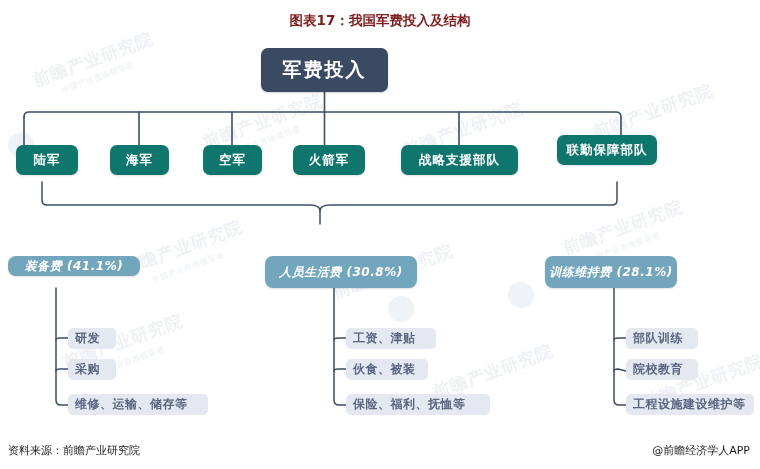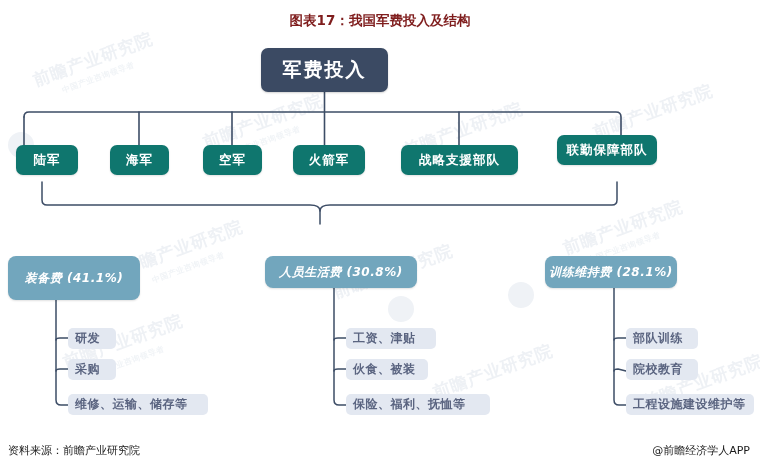--- a/index.html
+++ b/index.html
@@ -204,21 +204,21 @@
 
 <div class="node node-root" style="left:261px; top:48px; width:127px; height:44px;">军费投入</div>
 
 <div class="node node-branch" style="left:16px;  top:145px; width:62px;  height:30px;">陆军</div>
 <div class="node node-branch" style="left:110px; top:145px; width:59px;  height:30px;">海军</div>
 <div class="node node-branch" style="left:203px; top:145px; width:59px;  height:30px;">空军</div>
 <div class="node node-branch" style="left:293px; top:145px; width:72px;  height:30px;">火箭军</div>
 <div class="node node-branch" style="left:401px; top:145px; width:117px; height:30px;">战略支援部队</div>
 <div class="node node-branch" style="left:557px; top:135px; width:100px; height:30px;">联勤保障部队</div>
 
-<div class="node node-cat" style="left:8px;   top:256px; width:132px; height:44px;">装备费 (41.1%)</div>
+<div class="node node-cat" style="left:8px;   top:256px; width:132px; height:20px;">装备费 (41.1%)</div>
 <div class="node node-cat" style="left:265px; top:256px; width:152px; height:32px;">人员生活费 (30.8%)</div>
 <div class="node node-cat" style="left:545px; top:256px; width:132px; height:32px;">训练维持费 (28.1%)</div>
 
 <div class="node node-leaf" style="left:68px; top:328px; width:48px;  height:21px;">研发</div>
 <div class="node node-leaf" style="left:68px; top:359px; width:48px;  height:21px;">采购</div>
 <div class="node node-leaf" style="left:68px; top:394px; width:140px; height:21px;">维修、运输、储存等</div>
 
 <div class="node node-leaf" style="left:346px; top:328px; width:90px;  height:21px;">工资、津贴</div>
 <div class="node node-leaf" style="left:346px; top:359px; width:82px;  height:21px;">伙食、被装</div>
 <div class="node node-leaf" style="left:346px; top:394px; width:144px; height:21px;">保险、福利、抚恤等</div>

